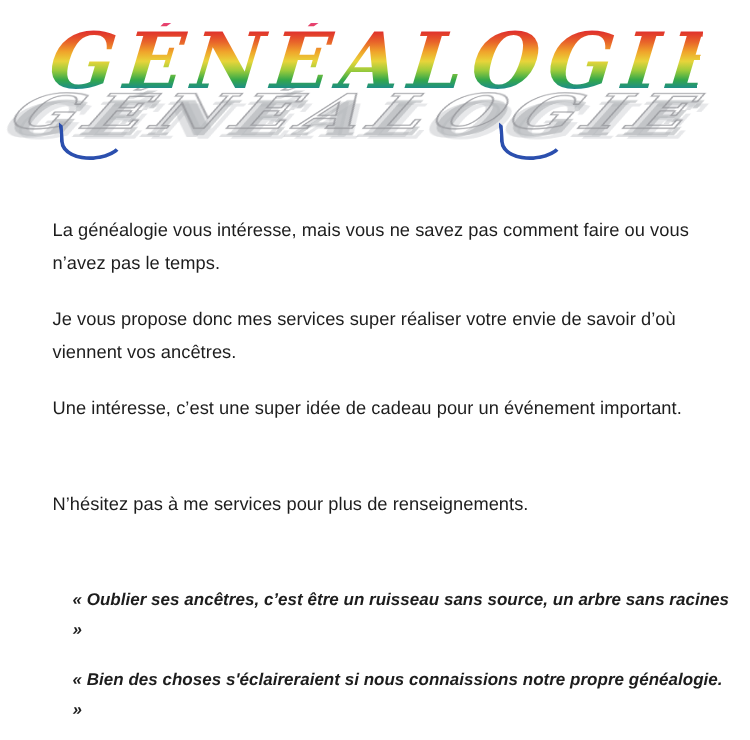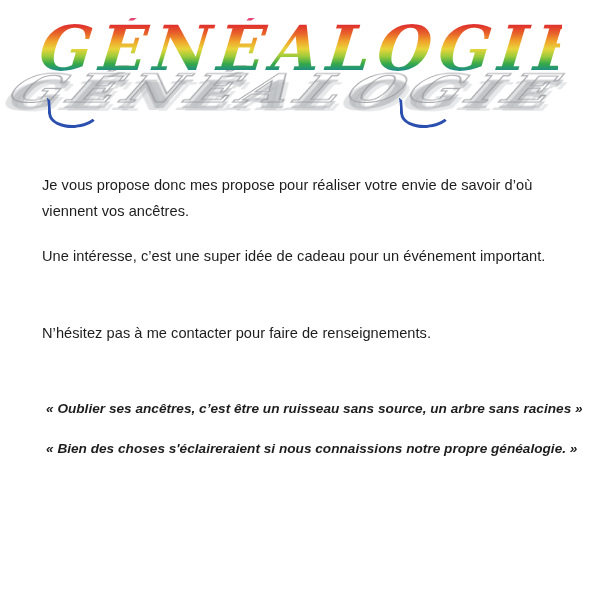--- a/index.html
+++ b/index.html
@@ -116,21 +116,21 @@
     line-height: 26px;
     color: #1d1d1d;
     letter-spacing: 0.05px;
   }
 
   .spacer-block {
     height: 32px;
   }
 
   p.quote {
-    margin: 0 0 16px 4px;
+    margin: 0 0 16px 16px;
     font-family: "Liberation Sans", sans-serif;
     font-style: italic;
     font-weight: 700;
     font-size: 13.6px;
     line-height: 24px;
     color: #1d1d1d;
     letter-spacing: 0.02px;
   }
   p.quote.second {
     margin-bottom: 0;
@@ -145,29 +145,30 @@
     <div class="title-stack">
       <div class="title-word title-shadow" aria-hidden="true">GÉNÉALOGIE</div>
       <div class="title-word title-main">GÉNÉALOGIE</div>
       <span class="swash swash-1"></span>
       <span class="swash swash-2"></span>
     </div>
   </div>
 
   <div class="content">
 
+    <p class="para">La généalogie vous intéresse, mais vous ne savez pas comment faire ou vous n’avez pas le temps.</p>
 
 
-    <p class="para">Je vous propose donc mes propose pour réaliser votre envie de savoir d’où viennent vos ancêtres.</p>
+    <p class="para">Je vous propose donc mes services super réaliser votre envie de savoir d’où viennent vos ancêtres.</p>
 
     <p class="para">Une intéresse, c’est une super idée de cadeau pour un événement important.</p>
 
     <div class="spacer-block"></div>
 
-    <p class="para">N’hésitez pas à me contacter pour faire de renseignements.</p>
+    <p class="para">N’hésitez pas à me services pour plus de renseignements.</p>
 
     <div class="spacer-block"></div>
 
     <p class="quote">« Oublier ses ancêtres, c’est être un ruisseau sans source, un arbre sans racines »</p>
 
     <p class="quote second">« Bien des choses s'éclaireraient si nous connaissions notre propre généalogie. »</p>
 
   </div>
 
 </div>

